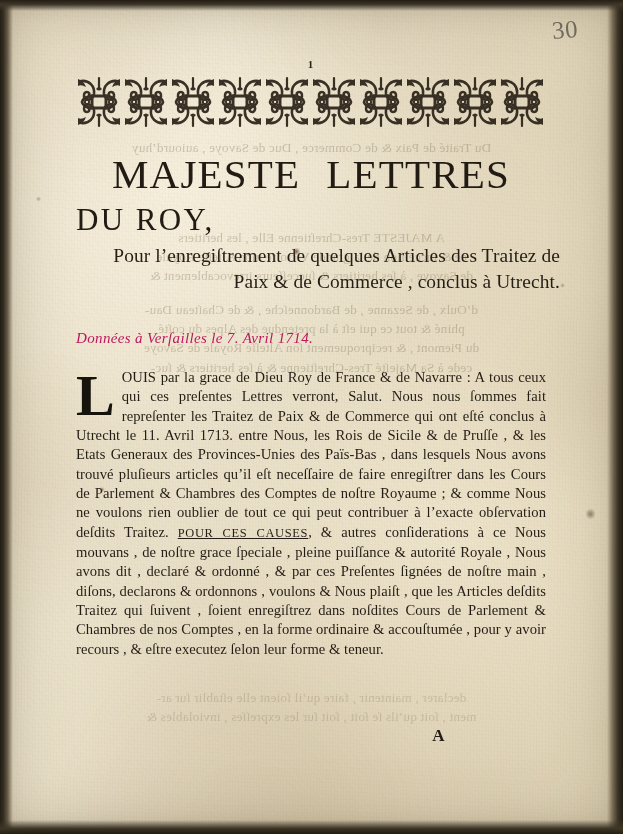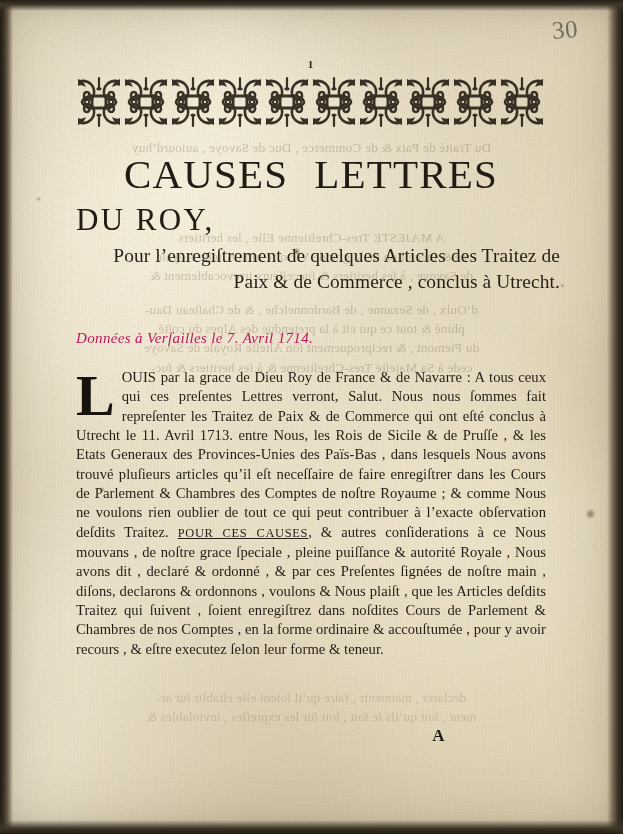--- a/index.html
+++ b/index.html
@@ -300,21 +300,21 @@
           <use href="#fleuron" x="188"></use>
           <use href="#fleuron" x="235"></use>
           <use href="#fleuron" x="282"></use>
           <use href="#fleuron" x="329"></use>
           <use href="#fleuron" x="376"></use>
           <use href="#fleuron" x="423"></use>
         </g>
       </svg>
     </div>
 
-    <div class="title-main"><span>CAUSES</span><span class="gap"></span><span>LETTRES</span></div>
+    <div class="title-main"><span>MAJESTE</span><span class="gap"></span><span>LETTRES</span></div>
 
     <div class="title-sub">DU ROY,</div>
 
     <div class="subtitle">Pour l’enregiſtrement de quelques Articles des Traitez de Paix &amp; de Commerce , conclus à Utrecht.</div>
 
     <div class="dateline">Données à Verſailles le 7. Avril 1714.</div>
 
     <div class="body">
       <span class="dropcap">L</span><span>OUIS par la grace de Dieu Roy de France &amp; de Navarre : A tous ceux qui ces preſentes Lettres verront, Salut. Nous nous ſommes fait repreſenter les Traitez de Paix &amp; de Commerce qui ont eſté conclus à Utrecht le 11. Avril 1713. entre Nous, les Rois de Sicile &amp; de Pruſſe , &amp; les Etats Generaux des Provinces-Unies des Païs-Bas , dans lesquels Nous avons trouvé pluſieurs articles qu’il eſt neceſſaire de faire enregiſtrer dans les Cours de Parlement &amp; Chambres des Comptes de noſtre Royaume ; &amp; comme Nous ne voulons rien oublier de tout ce qui peut contribuer à l’exacte obſervation deſdits Traitez. </span><span class="smallcaps">POUR CES CAUSES</span><span>, &amp; autres conſiderations à ce Nous mouvans , de noſtre grace ſpeciale , pleine puiſſance &amp; autorité Royale , Nous avons dit , declaré &amp; ordonné , &amp; par ces Preſentes ſignées de noſtre main , diſons, declarons &amp; ordonnons , voulons &amp; Nous plaiſt , que les Articles deſdits Traitez qui ſuivent , ſoient enregiſtrez dans noſdites Cours de Parlement &amp; Chambres de nos Comptes , en la forme ordinaire &amp; accouſtumée , pour y avoir recours , &amp; eſtre executez ſelon leur forme &amp; teneur.</span>
     </div>

